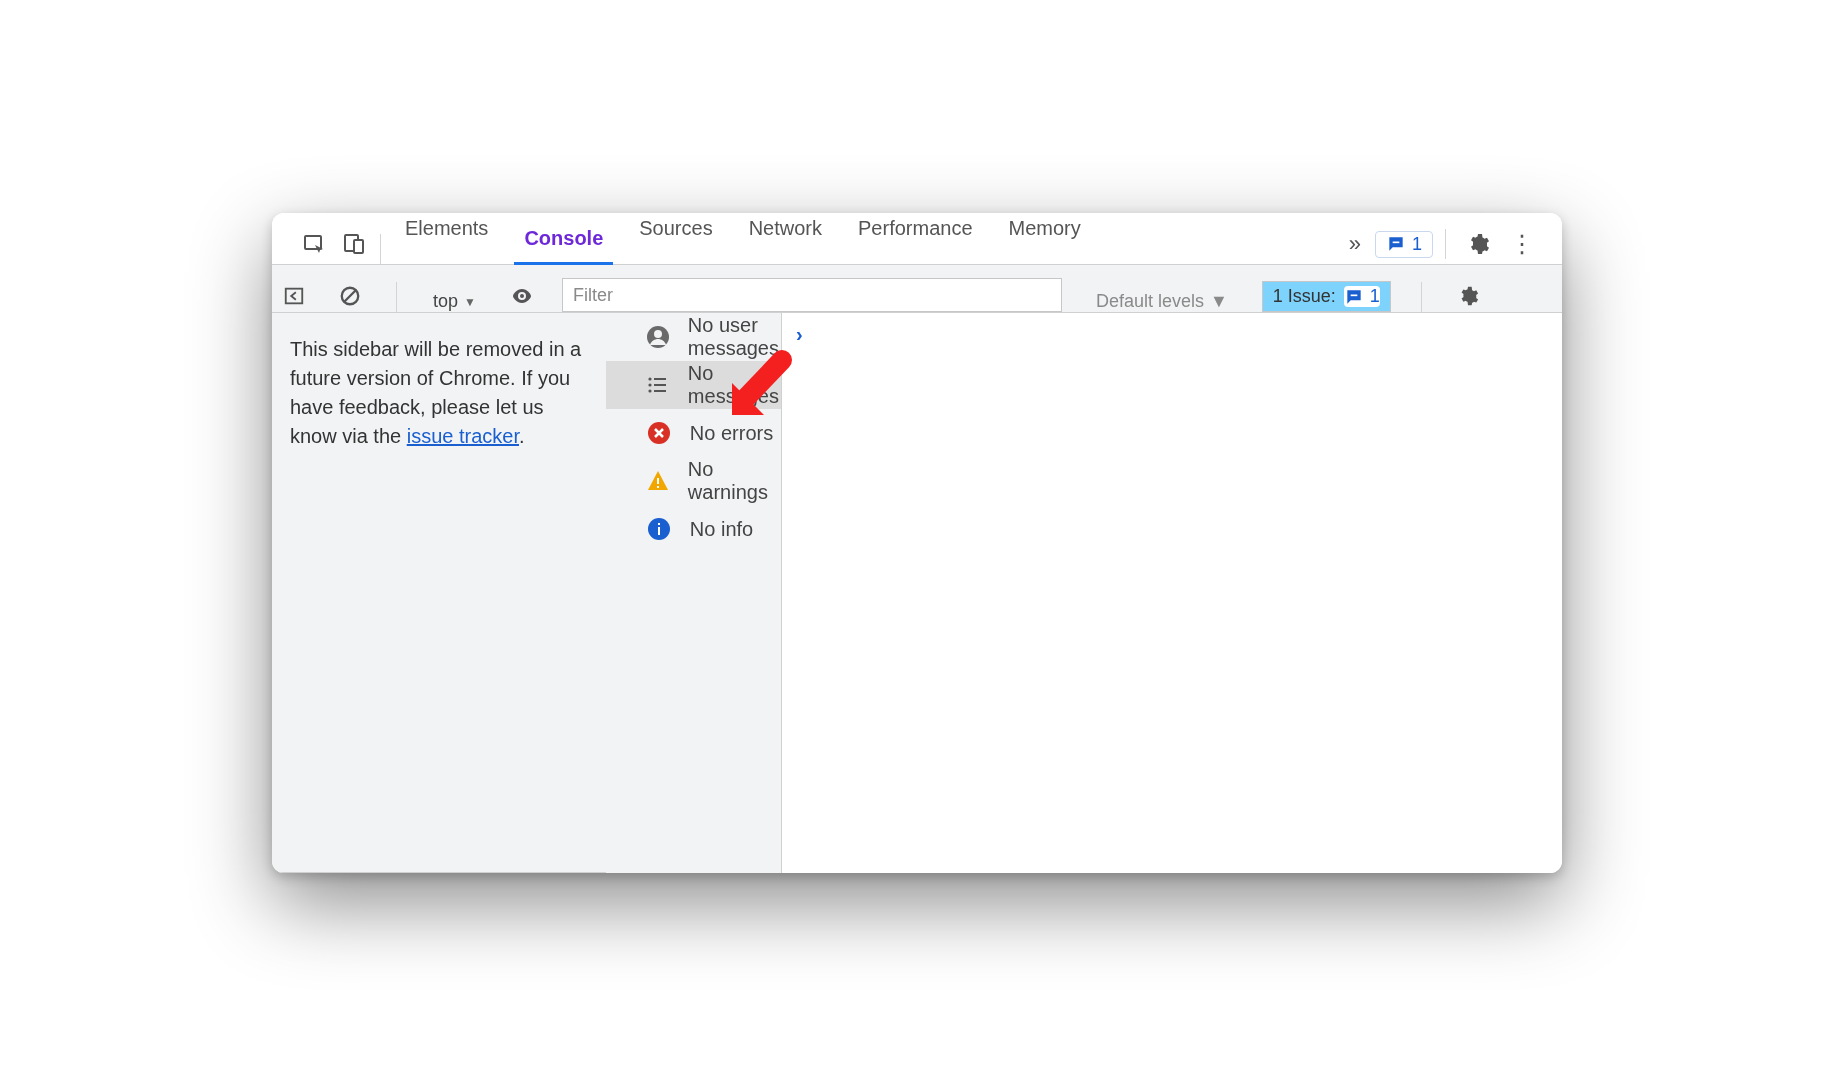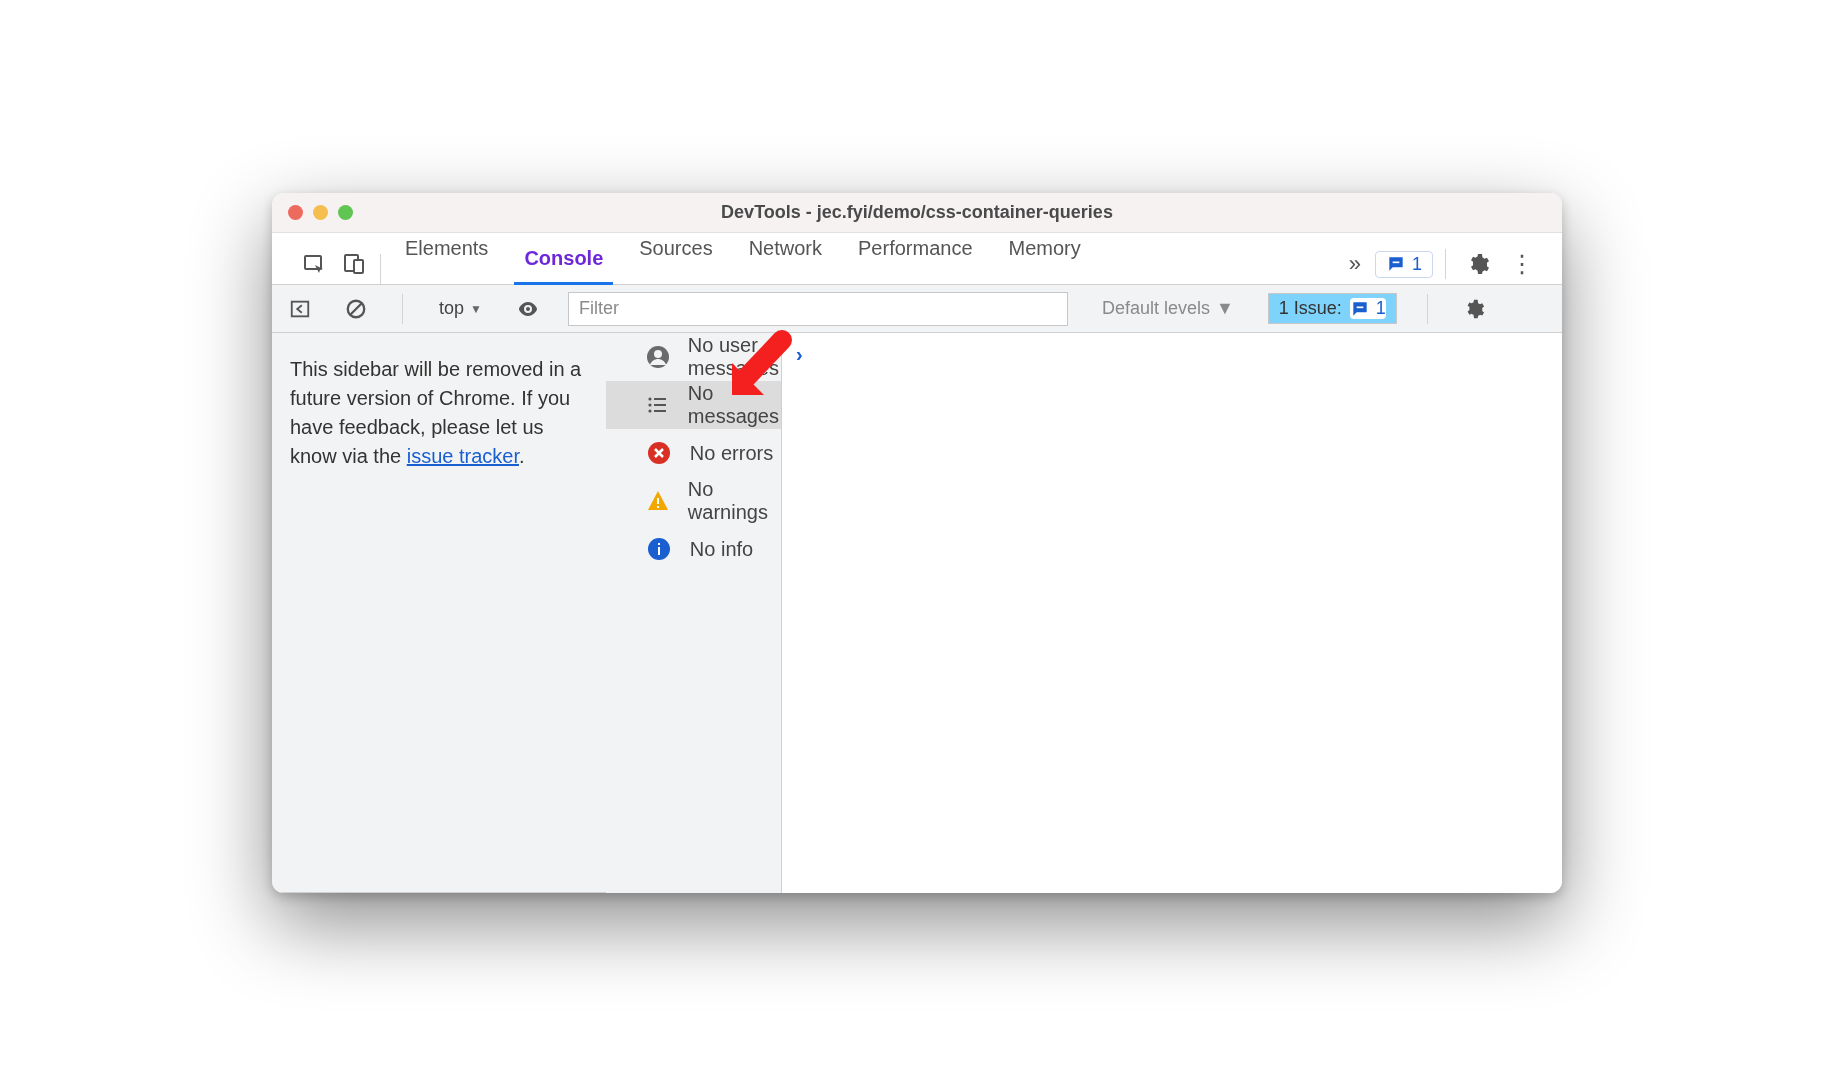--- a/index.html
+++ b/index.html
@@ -93,25 +93,25 @@
     font-size: 18px;
     color: #1a5fd0;
     background: #fff;
   }
   .badge-issue svg { width: 20px; height: 20px; }
   .gear { color: #555; }
   .kebab { color: #555; font-size: 24px; padding: 0 6px; }
 
   
   .subbar {
-    display: flex; align-items: center;
+    display: flex; align-items: flex-end;
     height: 48px;
     border-bottom: 1px solid #d0d0d0;
     background: #f1f3f4;
-    padding: 0 12px;
+    padding: 0 6px;
     gap: 24px;
   }
   .sbicon { width: 32px; height: 32px; display:flex; align-items:center; justify-content:center; color:#555; }
   .seldrop {
     display: flex; align-items: center; gap: 6px;
     font-size: 18px; color: #444;
     padding: 0 6px;
   }
   .seldrop .tri { font-size: 12px; color: #666; }
   .filterbox {
@@ -183,28 +183,20 @@
     left: 440px; top: 132px;
     z-index: 50;
     pointer-events: none;
   }
 </style>
 </head>
 <body>
 
 <div class="window">
 
-  <div class="titlebar">
-    <div class="traffic">
-      <div class="dot red"></div>
-      <div class="dot yellow"></div>
-      <div class="dot green"></div>
-    </div>
-    <div class="title">DevTools - jec.fyi/demo/css-container-queries</div>
-  </div>
 
   <div class="tabsbar">
     <div class="ticon">
       <svg width="24" height="24" viewBox="0 0 24 24" fill="none" stroke="#555" stroke-width="2">
         <rect x="3" y="4" width="16" height="13" rx="1"></rect>
         <path d="M13 13 l8 4 -3 1 -1 3 -4 -8z" fill="#555" stroke="none"></path>
       </svg>
     </div>
     <div class="ticon">
       <svg width="24" height="24" viewBox="0 0 24 24" fill="none" stroke="#555" stroke-width="2">

